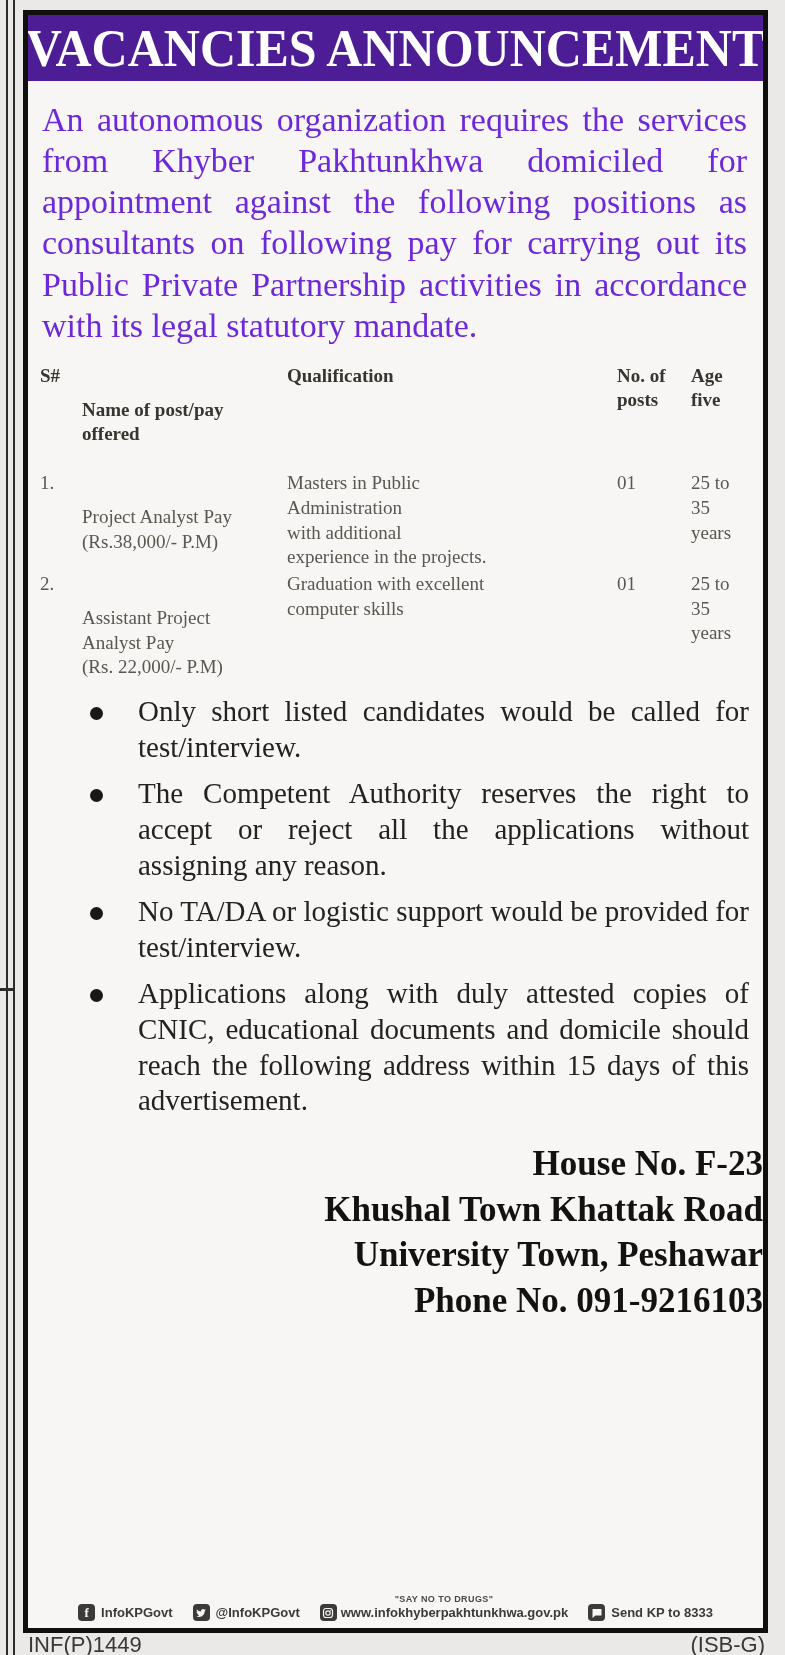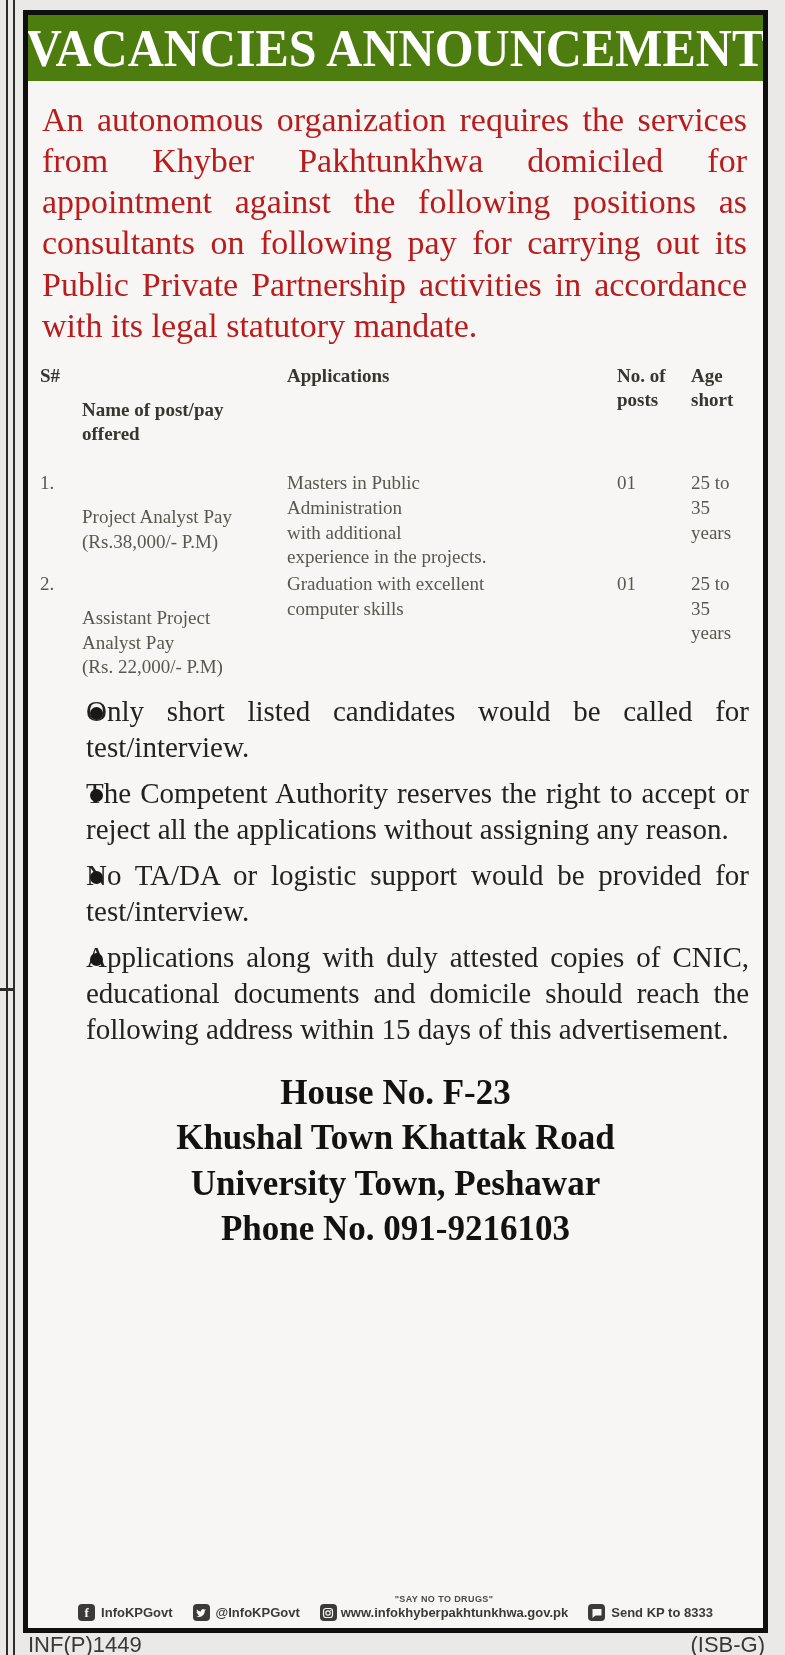--- a/index.html
+++ b/index.html
@@ -18,64 +18,64 @@
   .col-tick { position:absolute; left:0; top:988px; width:14px; height:3px; background:#2e2c2a; }
 
   
   .ad-box {
     position:absolute; left:23px; top:10px; width:745px; height:1623px;
     border:5px solid #0f0f0f; background:#f7f6f4;
     display:flex; flex-direction:column; overflow:hidden;
   }
 
   .ad-header {
-    background:#4d7c0f; height:66px; flex:0 0 66px;
+    background:#4c1d95; height:66px; flex:0 0 66px;
     display:flex; align-items:center; justify-content:center;
   }
   .ad-header h1 {
     color:#ffffff; font-size:50px; font-weight:bold;
     font-family:"Liberation Serif", serif; letter-spacing:0px; white-space:nowrap;
     transform:scaleY(1.05);
   }
 
   .intro {
     margin:18px 16px 0 14px;
-    font-size:34px; line-height:1.21; color:#b91c1c;
+    font-size:34px; line-height:1.21; color:#6d28d9;
     text-align:justify;
   }
 
   
   .posts-table { margin:18px 14px 0 12px; font-size:19px; }
   .t-row { display:flex; align-items:flex-start; }
   .t-row > div { white-space:pre-line; line-height:1.3; }
   .t-head { font-weight:bold; color:#38342f; }
   .t-body { color:#5a5650; }
   .t-body.first { margin-top:24px; }
   .t-body.second { margin-top:2px; }
   .c-sno  { width:42px; }
   .c-name { width:205px; padding-right:10px;margin-top:34px; }
   .c-qual { width:330px; padding-right:10px; }
   .c-posts{ width:74px; }
   .c-age  { flex:1; }
 
   
   .bullets { list-style:none; margin:14px 14px 0 0; }
   .bullets li {
-    position:relative; padding-left:58px; margin-bottom:10px;
+    position:relative; padding-left:110px; margin-bottom:10px;
     font-size:29px; line-height:1.24; color:#242220; text-align:justify;
   }
   .bullets li::before {
     content:""; position:absolute; left:62px; top:13px;
     width:13px; height:13px; border-radius:50%; background:#181818;
   }
   .bullets li.extra-gap { margin-top:16px; }
 
   
   .address {
-    margin-top:12px; text-align:center; font-weight:bold;
+    margin-top:12px; text-align:right; font-weight:bold;
     font-size:35px; line-height:1.3; color:#141210;
   }
 
   
   .social-strip {
     margin-top:auto; margin-bottom:7px;
     display:flex; justify-content:center; align-items:flex-end; gap:20px;
     font-family:"Liberation Sans", sans-serif; font-weight:bold;
     font-size:13px; color:#3c3a38;
   }
@@ -112,25 +112,25 @@
       <h1>VACANCIES ANNOUNCEMENT</h1>
     </div>
 
     <p class="intro">An autonomous organization requires the services from Khyber Pakhtunkhwa domiciled for appointment against the following positions as consultants on following pay for carrying out its Public Private Partnership activities in accordance with its legal statutory mandate.</p>
 
     <div class="posts-table">
       <div class="t-row t-head">
         <div class="c-sno">S#</div>
         <div class="c-name">Name of post/pay
 offered</div>
-        <div class="c-qual">Applications</div>
+        <div class="c-qual">Qualification</div>
         <div class="c-posts">No. of
 posts</div>
         <div class="c-age">Age
-short</div>
+five</div>
       </div>
 
       <div class="t-row t-body first">
         <div class="c-sno">1.</div>
         <div class="c-name">Project Analyst Pay
 (Rs.38,000/- P.M)</div>
         <div class="c-qual">Masters in Public
 Administration
 with additional
 experience in the projects.</div>

